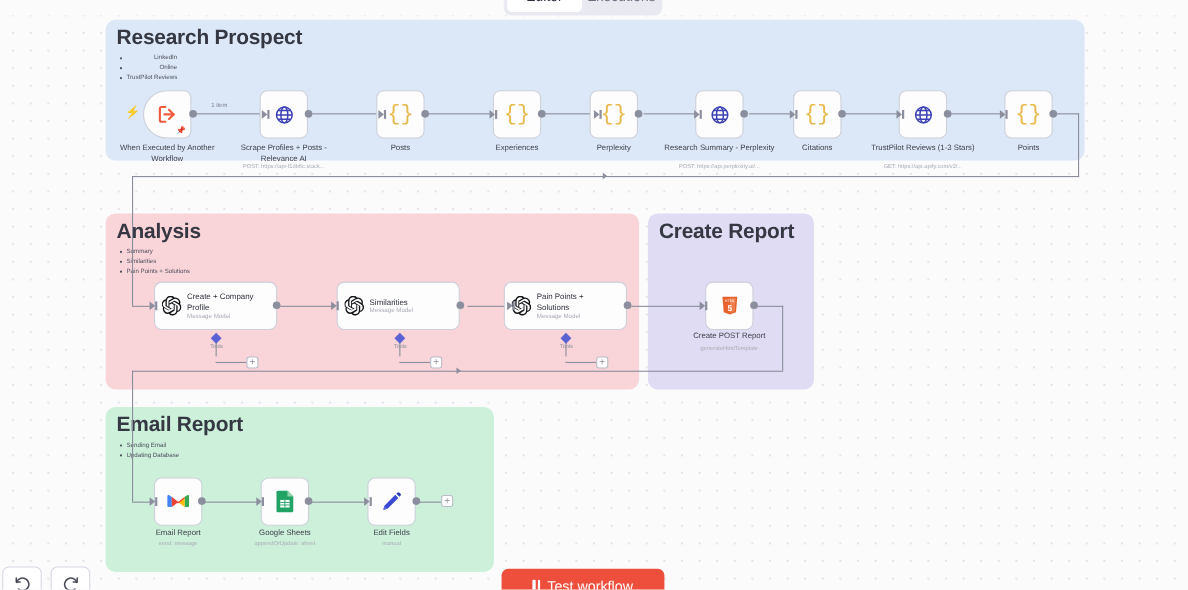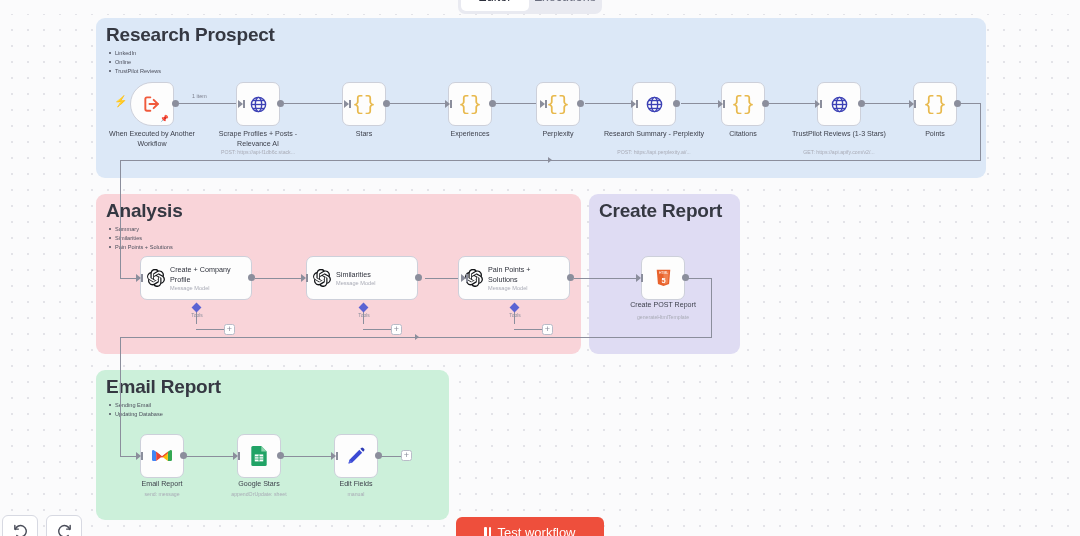--- a/index.html
+++ b/index.html
@@ -51,21 +51,21 @@
     position: absolute; left: 12px; top: 31px;
     font-size: 5.6px; color: #4c4f5c; line-height: 1.62;
     list-style: none;
   }
   .section-bullets li { position: relative; padding-left: 7px; white-space: nowrap; }
   .section-bullets li:before {
     content: ""; position: absolute; left: 1px; top: 3.3px;
     width: 2px; height: 2px; border-radius: 50%; background: #4c4f5c;
   }
 
-  #sec-research { left: 96px; top: 18px;  width: 890px; height: 160px; background: #dce8f7; }
+  #sec-research { left: 96px; top: 18px;  width: 890px; height: 128px; background: #dce8f7; text-align: right; }
   #sec-analysis { left: 96px; top: 194px; width: 485px; height: 160px; background: #f9d4d9; }
   #sec-report   { left: 589px; top: 194px; width: 151px; height: 160px; background: #dfdcf3; }
   #sec-email    { left: 96px; top: 370px; width: 353px; height: 150px; background: #ccf0da; }
 
   
   .node {
     position: absolute;
     background: #fdfdfd;
     border: 1px solid #cdd0da;
     border-radius: 7px;
@@ -257,21 +257,21 @@
     </span>
   </div>
   <div class="nlabel" style="left:258px; top:130px;">Scrape Profiles + Posts - Relevance AI</div>
   <div class="nsub" style="left:258px; top:149px;">POST: https://api-f1db6c.stack...</div>
   <div class="port-out" style="left:277px; top:100px;"></div>
 
   <div class="port-in" style="left:344px; top:100px;"></div>
   <div class="node sq" style="left:342px; top:82px;">
     <span class="brace">{}</span>
   </div>
-  <div class="nlabel" style="left:364px; top:130px;">Stars</div>
+  <div class="nlabel" style="left:364px; top:130px;">Posts</div>
   <div class="port-out" style="left:383px; top:100px;"></div>
 
   <div class="port-in" style="left:445px; top:100px;"></div>
   <div class="node sq" style="left:448px; top:82px;">
     <span class="brace">{}</span>
   </div>
   <div class="nlabel" style="left:470px; top:130px;">Experiences</div>
   <div class="port-out" style="left:489px; top:100px;"></div>
 
   <div class="port-in" style="left:540px; top:100px;"></div>
@@ -436,21 +436,21 @@
   <div class="node sq" style="left:237px; top:434px;">
     <span class="ico">
       <svg width="16" height="20" viewBox="0 0 20 26">
         <path d="M2 0h11l7 7v17a2 2 0 0 1-2 2H2a2 2 0 0 1-2-2V2a2 2 0 0 1 2-2z" fill="#21a366"></path>
         <path d="M13 0l7 7h-7z" fill="#8fd6ad"></path>
         <rect x="4.5" y="11" width="11" height="9" fill="#fff"></rect>
         <path d="M4.5 14h11M4.5 17h11M10 11v9" stroke="#21a366" stroke-width="1.1"></path>
       </svg>
     </span>
   </div>
-  <div class="nlabel" style="left:259px; top:480px;">Google Stars</div>
+  <div class="nlabel" style="left:259px; top:480px;">Google Sheets</div>
   <div class="nsub" style="left:259px; top:491px;">appendOrUpdate: sheet</div>
   <div class="port-out" style="left:277px; top:452px;"></div>
 
   <div class="port-in" style="left:331px; top:452px;"></div>
   <div class="node sq" style="left:334px; top:434px;">
     <span class="ico">
       <svg width="20" height="20" viewBox="0 0 24 24">
         <path d="M3 21l1.2-4.6L16 4.6l3.4 3.4L7.6 19.8z" fill="#3b4ad4"></path>
         <path d="M17.2 3.4l3.4 3.4 1.1-1.1a1.6 1.6 0 0 0 0-2.3l-1.1-1.1a1.6 1.6 0 0 0-2.3 0z" fill="#2c3bb5"></path>
         <path d="M3 21l1.2-4.6 1.7 1.7 1.7 1.7z" fill="#5664e0"></path>

